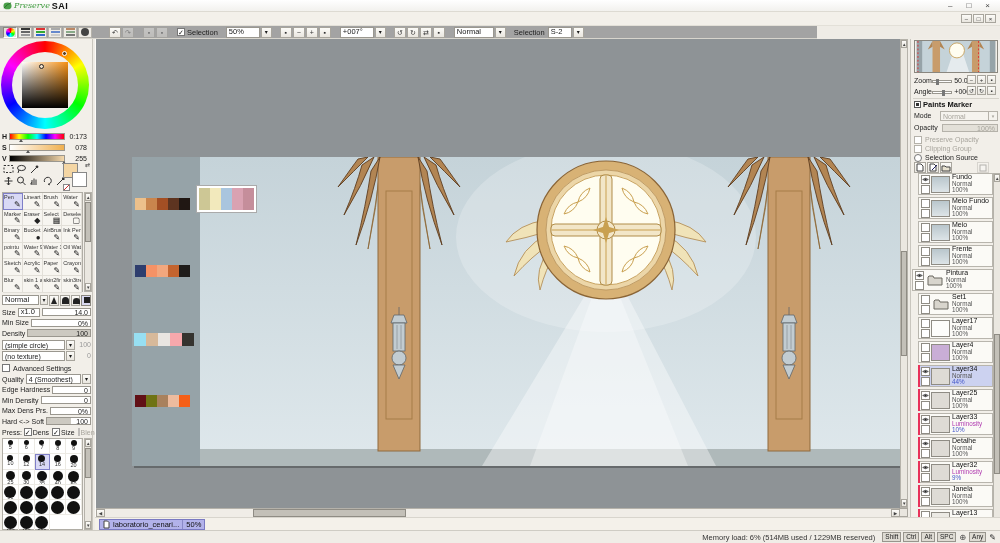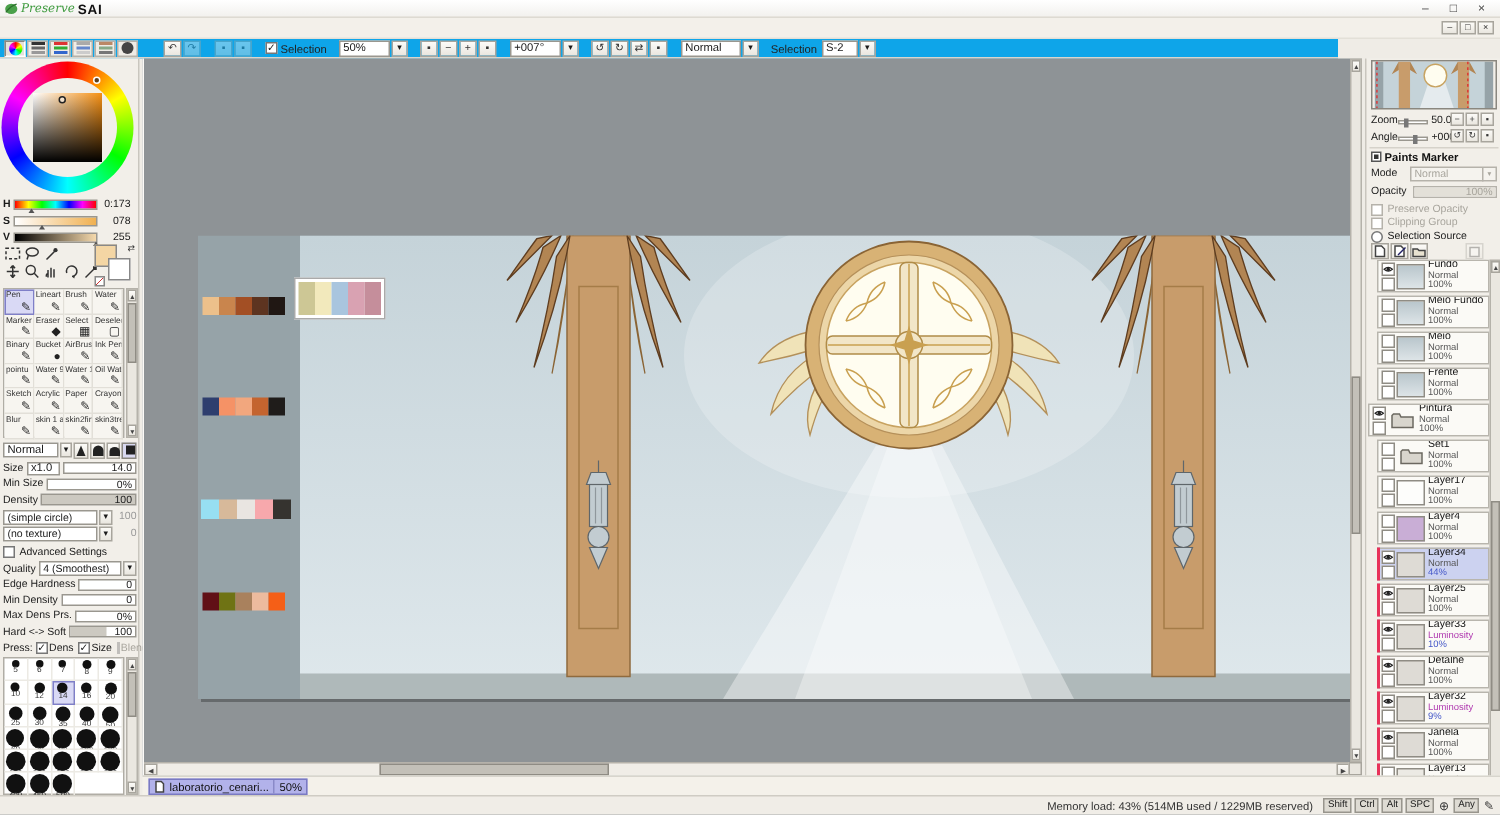--- a/index.html
+++ b/index.html
@@ -9,21 +9,21 @@
   
   #titlebar{position:absolute;left:0;top:0;width:1000px;height:12px;background:linear-gradient(#ffffff,#f2f1ee);border-bottom:1px solid #dddad2;display:flex;align-items:center;padding-left:3px;}
   .app-script{font-family:"DejaVu Serif",serif;font-style:italic;color:#3f9b3f;font-size:8px;margin:0 2px;}
   .app-name{font-weight:bold;font-size:9px;color:#111;letter-spacing:.5px;}
   .wc{display:flex;gap:14px;margin-left:auto;margin-right:10px;color:#444;font-size:8px;}
   .wc span{cursor:default;}
   #menubar{position:absolute;left:0;top:12px;width:1000px;height:14px;background:#f3f0ea;display:flex;align-items:center;padding-left:6px;border-bottom:1px solid #e3e0d8;}
   .menu-item{font-size:8.5px;color:#222;padding:0 8px;}
   .cwc{margin-left:auto;margin-right:4px;display:flex;gap:1px;}
   .cwc .mbtn{width:11px;height:9px;font-size:6px;line-height:8px;}
-  #topbar{position:absolute;left:0;top:26px;width:892px;height:13px;background:#0ea5e9;border-bottom:1px solid #d8d5cd;display:flex;align-items:center;}
+  #topbar{position:absolute;left:0;top:26px;width:817px;height:13px;background:#a3a3a3;border-bottom:1px solid #d8d5cd;display:flex;align-items:center;}
   .mbtn{border:1px solid #a8a59d;background:linear-gradient(#fcfbf8,#e9e6df);text-align:center;color:#333;display:inline-block;}
   .tbtn{width:12px;height:11px;font-size:7px;line-height:9px;border:1px solid #a8a59d;background:linear-gradient(#fcfbf8,#e9e6df);text-align:center;color:#333;margin-right:1px;}
   .tbtn.gray{opacity:.38;}
   .dd{height:11px;border:1px solid #9a978f;background:#fff;font-size:7.5px;line-height:10px;padding:0 2px;display:inline-flex;align-items:center;}
   .dda{width:11px;height:11px;font-size:6px;line-height:9px;border:1px solid #a8a59d;background:linear-gradient(#fcfbf8,#e9e6df);text-align:center;margin-left:1px;}
   .chk{width:8px;height:8px;border:1px solid #777;background:#fff;font-size:7px;line-height:7px;text-align:center;display:inline-block;}
   .lbl{font-size:7.5px;color:#222;}
   .gap{width:8px;display:inline-block;}
   
   .ptog{width:14px;height:11px;border:1px solid #b5b2aa;background:#efece6;margin-right:1px;display:inline-flex;align-items:center;justify-content:center;}
@@ -1135,21 +1135,21 @@
 <div id="tabrow">
   <div id="doctab">
     <svg width="7" height="9">
         <path d="M1,1 h3.5 l1.5,1.5 v5.5 h-5 Z" fill="#fff" stroke="#444"></path>
       </svg>
     <span>laboratorio_cenari...</span>
     <span style="border-left:1px solid #8a8ac8;padding-left:3px">50%</span>
   </div>
 </div>
 <div id="statusbar">
-  <span class="mem">Memory load: 43% (514MB used / 1229MB reserved)</span>
+  <span class="mem">Memory load: 6% (514MB used / 1229MB reserved)</span>
   <span id="keychips" style="display:flex;gap:2px;">
       <span class="keychip">Shift</span>
       <span class="keychip">Ctrl</span>
       <span class="keychip">Alt</span>
       <span class="keychip">SPC</span>
     </span>
   <span class="sico">⊕</span>
   <span class="keychip">Any</span>
   <span class="sico">✎</span>
 </div>

